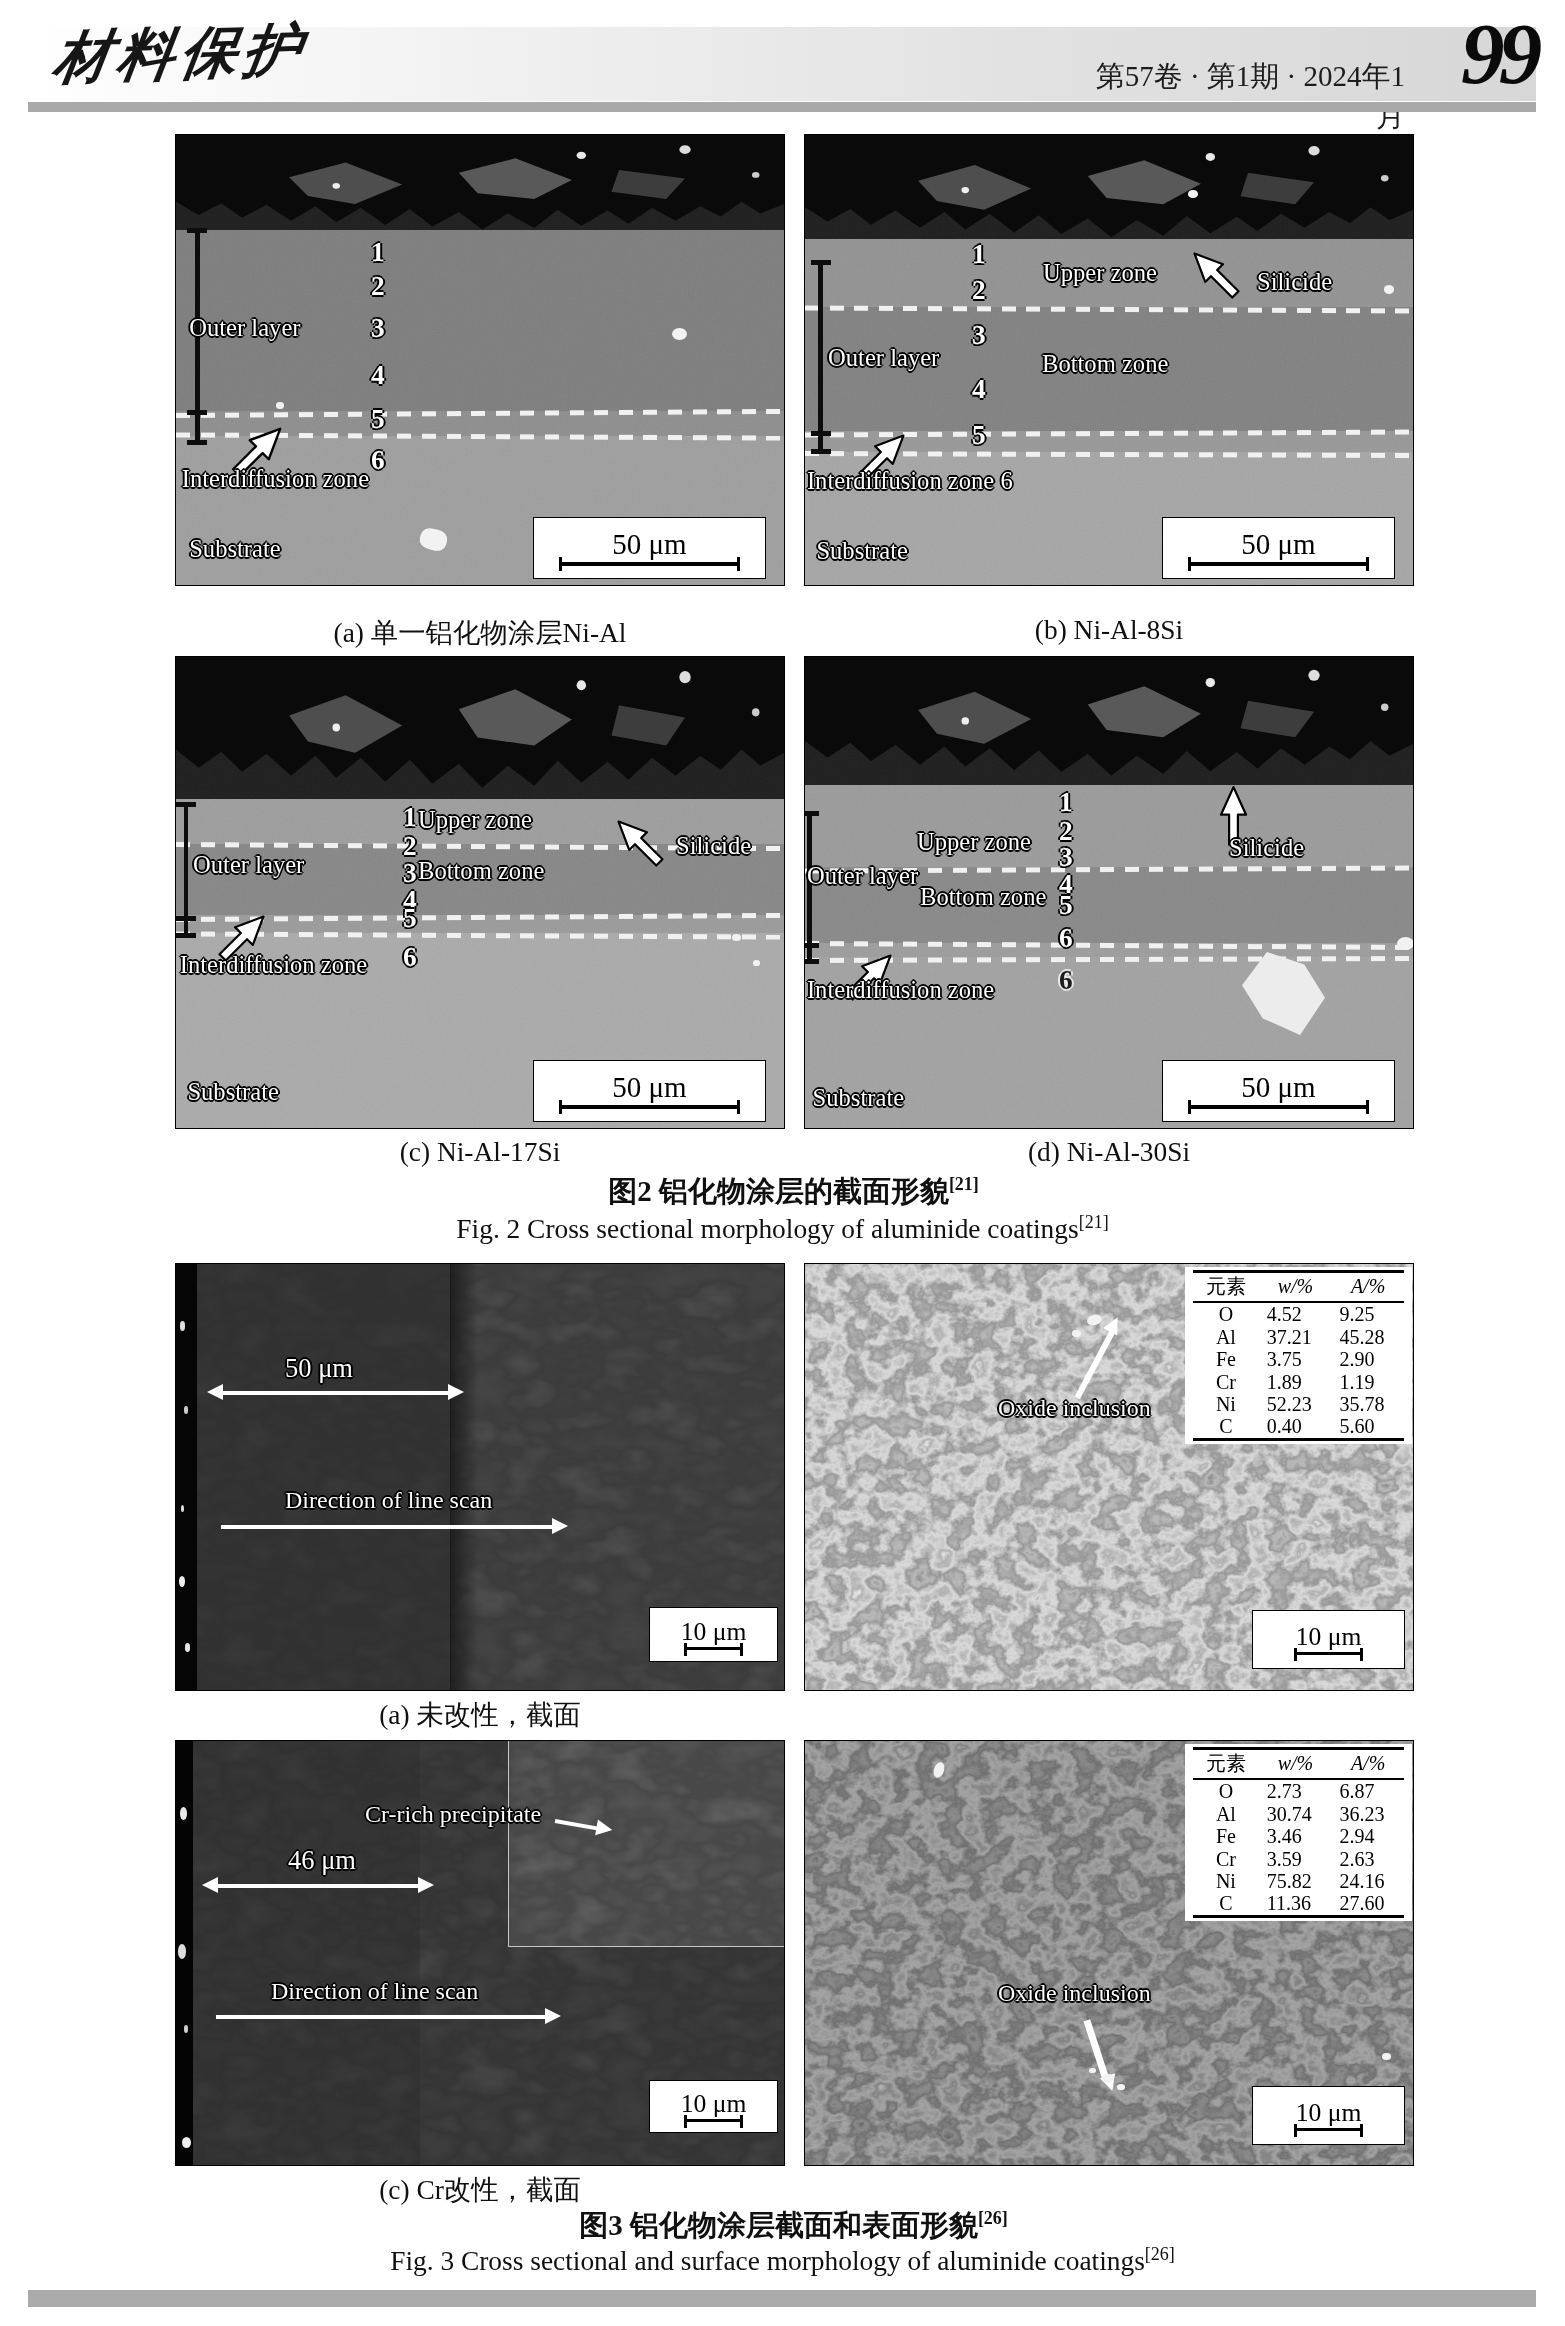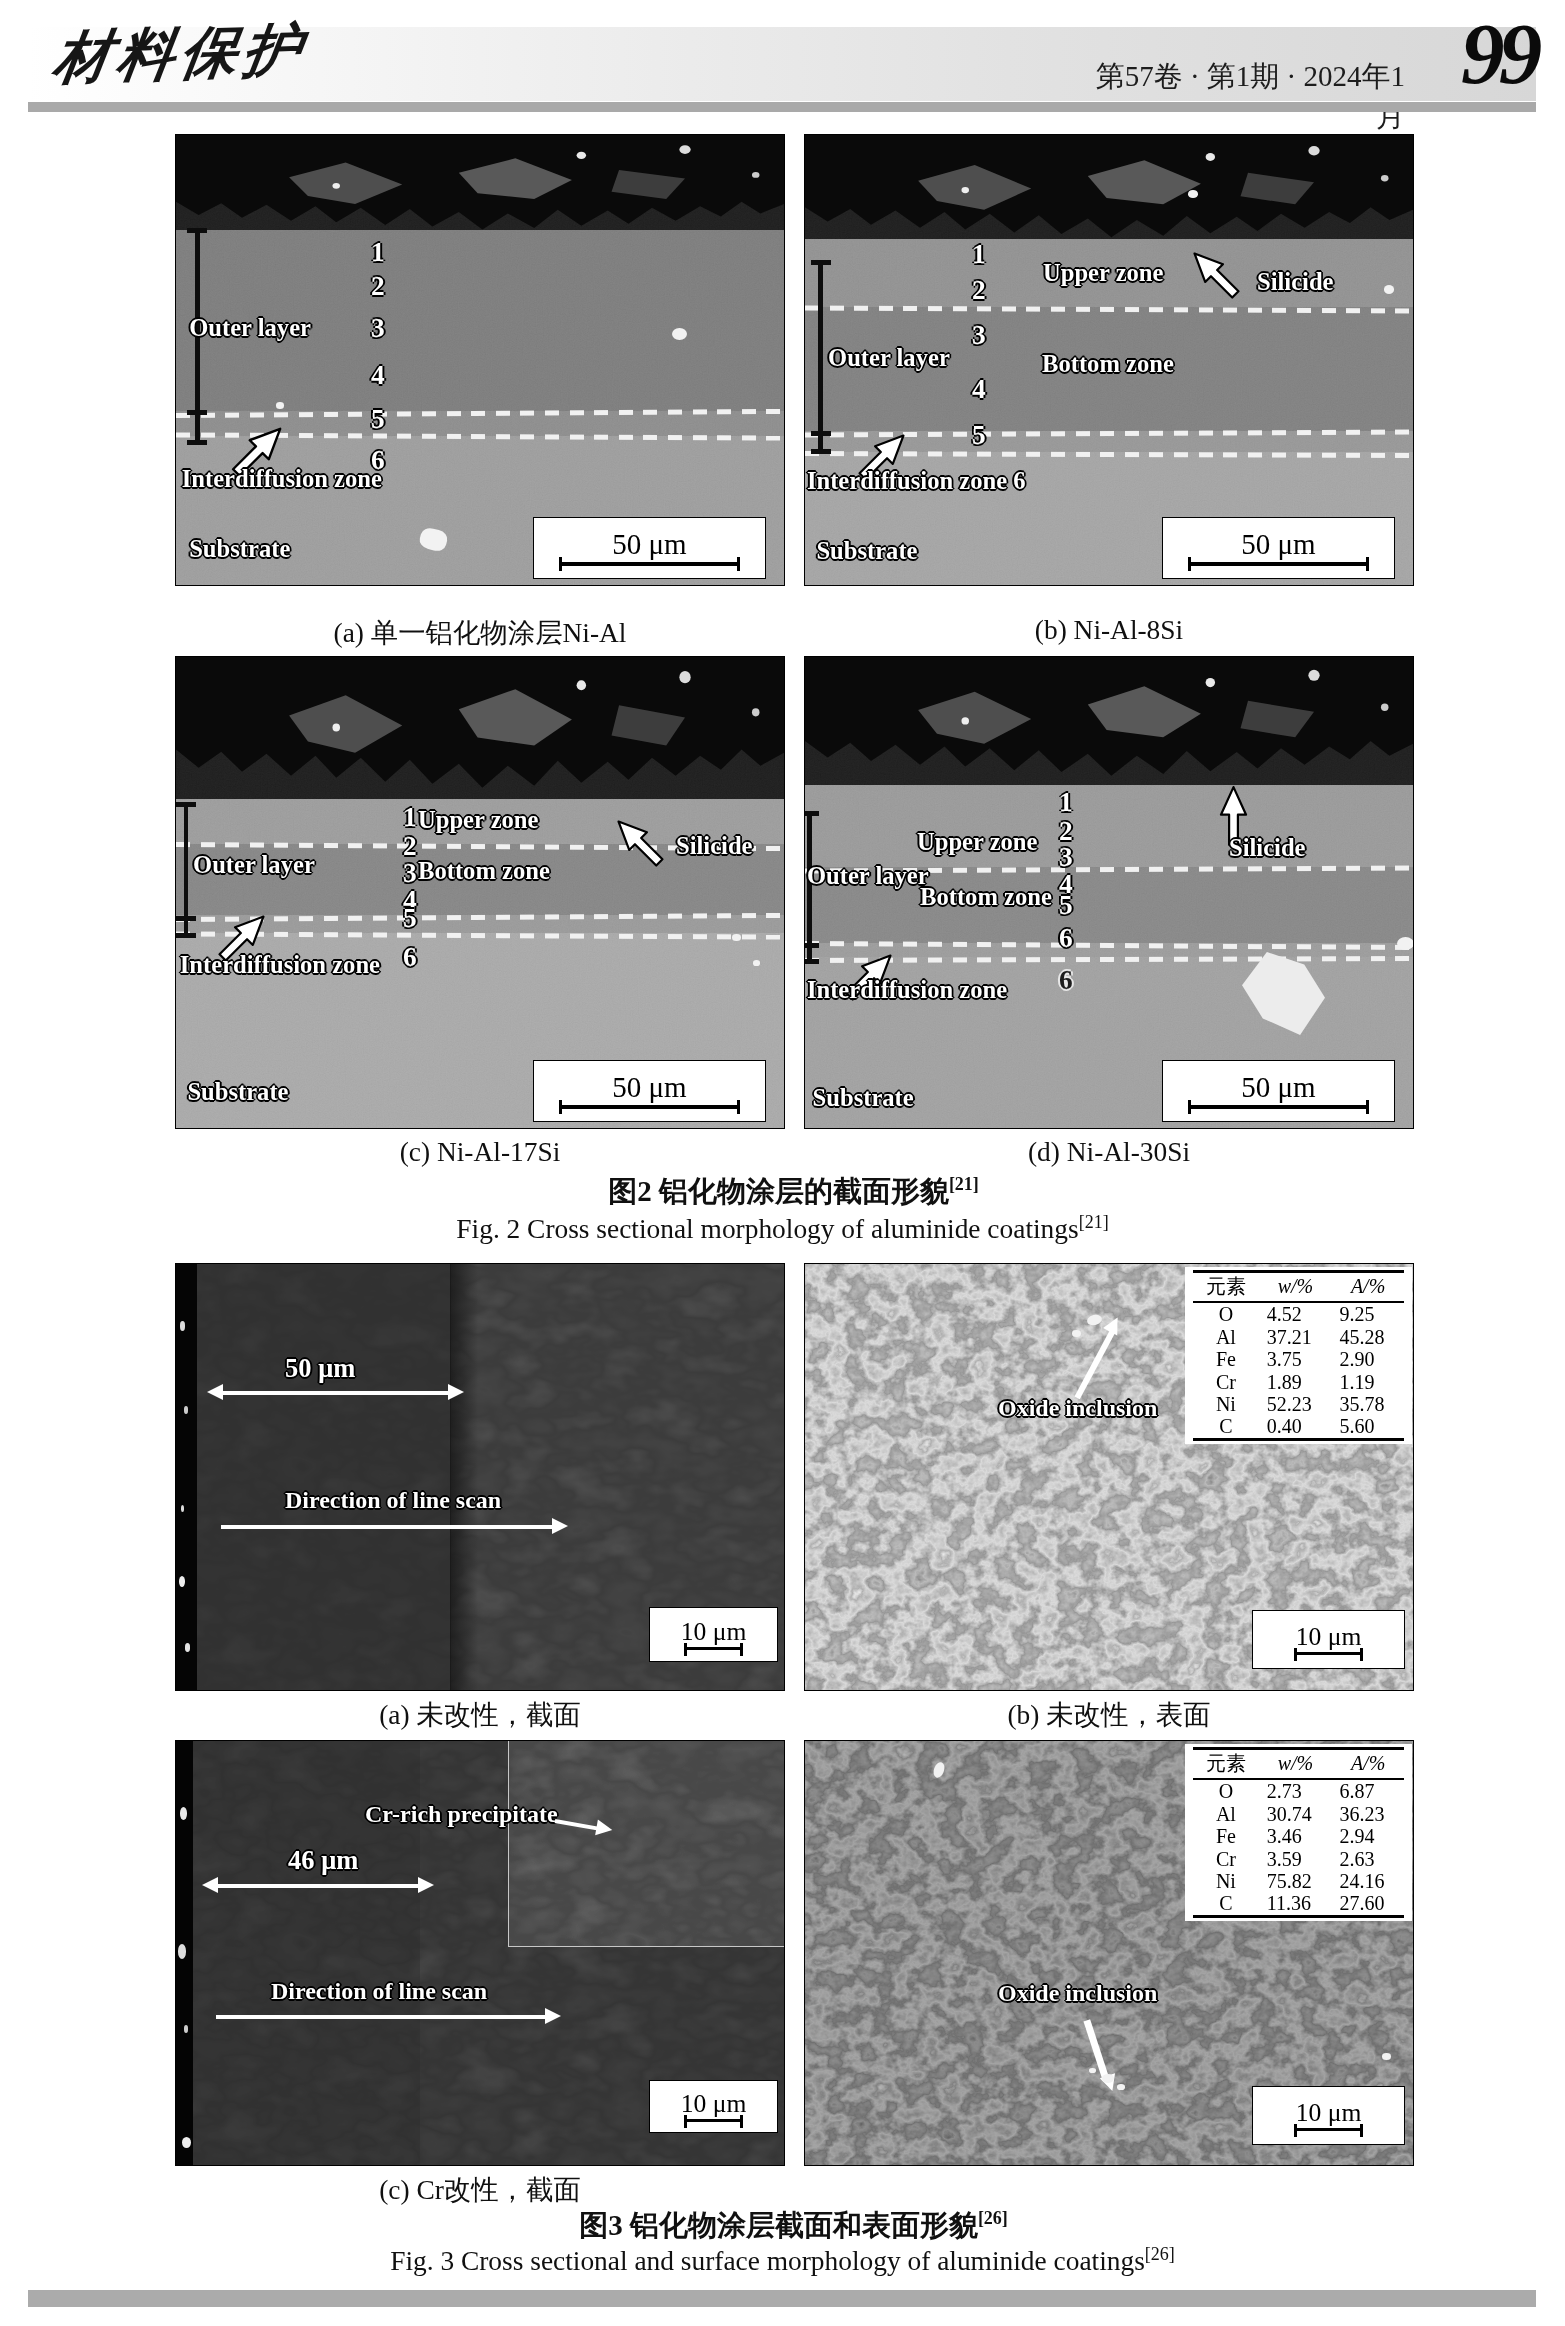--- a/index.html
+++ b/index.html
@@ -17,21 +17,21 @@
   
   .sem{position:absolute;overflow:hidden;border:1.9px solid #000;box-sizing:border-box;background:#888;}
   .tex{position:absolute;left:0;top:0;width:100%;height:100%;display:block;}
   .jag{position:absolute;left:0;top:0;width:100%;display:block;}
   .dash{position:absolute;left:0;width:100%;height:4.7px;
         background:repeating-linear-gradient(90deg,#f1f1f1 0 14px,rgba(0,0,0,0) 14px 24.6px);}
   .ruler{position:absolute;width:4.7px;background:#0d0d0d;}
   .ruler::before,.ruler::after{content:"";position:absolute;left:-7.6px;width:20px;height:4.7px;background:#0d0d0d;}
   .ruler::before{top:-1.9px;}.ruler::after{bottom:-1.9px;}
   .rtick{position:absolute;left:-7.6px;width:20px;height:4.7px;background:#0d0d0d;}
-  .lab{position:absolute;color:#fff;font-weight:bold;font-size:24.6px;line-height:1.05;white-space:nowrap;
+  .lab{position:absolute;color:#fff;font-weight:normal;font-size:24.6px;line-height:1.05;white-space:nowrap;
        text-shadow:1.9px 0 0 #000,-1.9px 0 0 #000,0 1.9px 0 #000,0 -1.9px 0 #000,0.9px 0.9px 0 #000,-0.9px -0.9px 0 #000,0.9px -0.9px 0 #000,-0.9px 0.9px 0 #000;}
   .num{position:absolute;color:#fff;font-weight:bold;font-size:27.4px;line-height:1;
        text-shadow:1.9px 0 0 #000,-1.9px 0 0 #000,0 1.9px 0 #000,0 -1.9px 0 #000;}
   .inv{color:#1d1d1d;text-shadow:1.9px 0 0 #e8e8e8,-1.9px 0 0 #e8e8e8,0 1.9px 0 #e8e8e8,0 -1.9px 0 #e8e8e8;}
   .oarrow{position:absolute;}
   .warrow{position:absolute;height:3.8px;background:#fff;transform-origin:left center;}
   .warrow::after{content:"";position:absolute;right:-14px;top:-6.6px;width:0;height:0;
                  border-left:16px solid #fff;border-top:8.5px solid transparent;border-bottom:8.5px solid transparent;}
   .warrow.double::before{content:"";position:absolute;left:-14px;top:-6.6px;width:0;height:0;
                  border-right:16px solid #fff;border-top:8.5px solid transparent;border-bottom:8.5px solid transparent;}
@@ -366,21 +366,20 @@
           </tbody>
       </table>
     </div>
     <div class="scalebox sm" style="left:447px;top:346px;width:153px;height:59px;border-width:0.9px">
       <div class="sctext">10 μm</div>
       <div class="scline"></div>
     </div>
   </div>
 
   <div class="pcap" style="left:175px;top:1697px">(a) 未改性，截面</div>
-  <div class="pcap" style="left:804px;top:1697px">(b) 未改性，表面</div>
 
   <div class="sem" style="left:175px;top:1740px;width:610px;height:426px;background:#161616;">
     <svg class="tex" style="opacity:.5" viewBox="0 0 641 446" width="607" height="422">
         <rect width="100%" height="100%" filter="url(#mottle)"></rect>
       </svg>
     <div style="position:absolute;left:0;top:0;width:17px;height:100%;background:#040404"></div>
     <div style="position:absolute;left:17px;top:0;width:227px;height:100%;background:rgba(45,45,45,.4)"></div>
     <div class="blob" style="left:3.8px;top:66px;width:7.6px;height:13.2px;background:#e8e8e8"></div>
     <div class="blob" style="left:1.9px;top:203px;width:8.5px;height:15px;background:#ddd"></div>
     <div class="blob" style="left:7.6px;top:284px;width:4.7px;height:7.6px;background:#ccc"></div>

